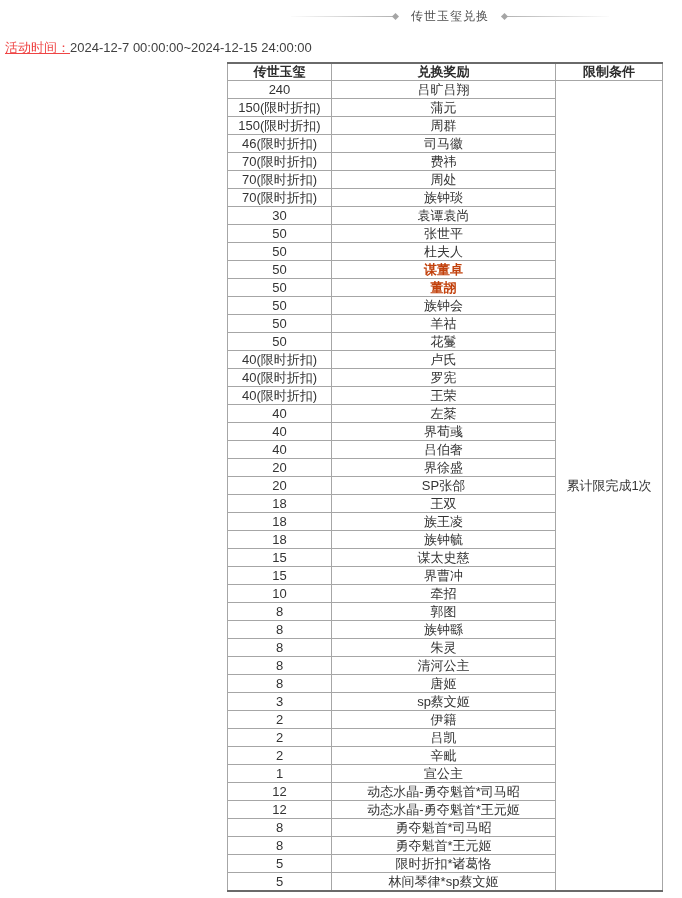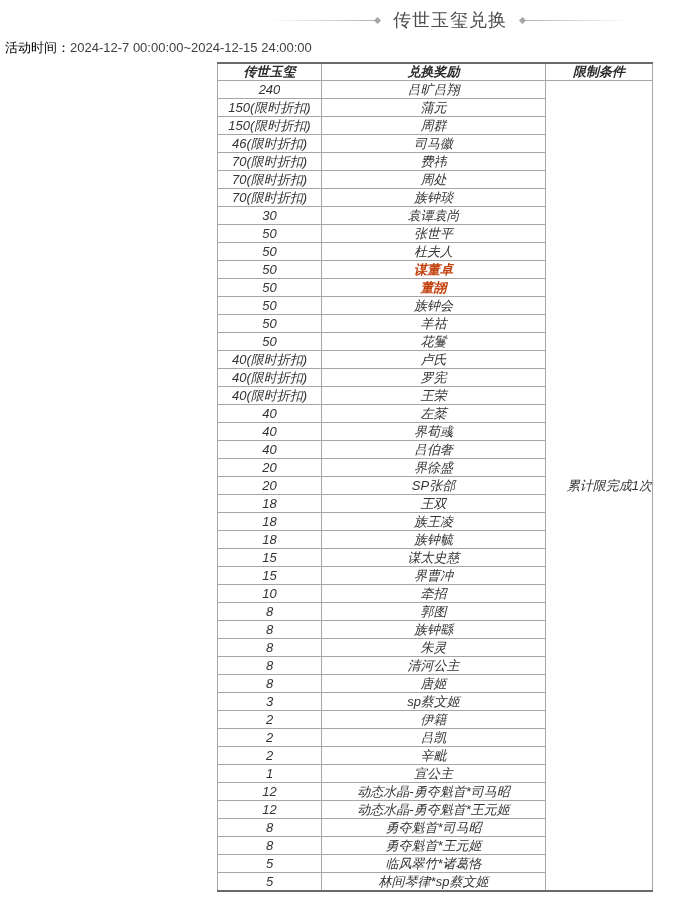--- a/index.html
+++ b/index.html
@@ -19,57 +19,56 @@
     transform:translateX(109px);
   }
   .deco-line { height:1px; width:102px; }
   .deco-line.l { background:linear-gradient(to right, rgba(187,187,187,0.05), #b3b3b3); }
   .deco-line.r { background:linear-gradient(to left,  rgba(187,187,187,0.05), #b3b3b3); }
   .deco-diamond {
     width:5px; height:5px; background:#a5a5a5;
     transform:rotate(45deg); flex:0 0 auto;
   }
   .page-title {
-    font-size:18px; color:#4c4c4c; margin:0 13px;
+    font-size:12px; color:#4c4c4c; margin:0 13px;
     letter-spacing:1px; white-space:nowrap;
   }
 
   
   .activity {
     position:absolute; top:40px; left:5px;
     font-size:13px; line-height:16px; white-space:nowrap;
   }
-  .activity .lbl { color:#000000; }
+  .activity .lbl { color:#ef4444;text-decoration:underline; }
   .activity .time { color:#404040; }
 
   
   table.exchange {
-    position:absolute; top:62px; left:217px;
+    position:absolute; top:62px; left:227px;
     width:435px;
     border-collapse:collapse; table-layout:fixed;
     border-top:2px solid #6a6a6a;
     border-bottom:2px solid #6a6a6a;
     border-left:1px solid #a6a6a6;
     border-right:1px solid #a6a6a6;
     font-size:13px;
-    font-style:italic;
   }
   table.exchange th, table.exchange td {
     border:1px solid #a6a6a6;
     text-align:center; vertical-align:middle;
     padding:0; height:17px; line-height:17px;
     white-space:nowrap; overflow:hidden;
   }
   table.exchange th {
     font-weight:bold; color:#2b2b2b; height:16px; line-height:16px;
     font-size:13px;
   }
   table.exchange td.hl { color:#c2410c; font-weight:bold; }
   table.exchange td.limit-cell {
-    vertical-align:middle; text-align:right; color:#333;
+    vertical-align:middle; text-align:center; color:#333;
     white-space:nowrap;
   }
 </style>
 </head>
 <body>
 
 <div class="title-row">
   <div class="deco-line l"></div>
   <div class="deco-diamond"></div>
   <div class="page-title">传世玉玺兑换</div>
@@ -263,20 +262,20 @@
       <tr>
         <td>8</td>
         <td>勇夺魁首*司马昭</td>
       </tr>
       <tr>
         <td>8</td>
         <td>勇夺魁首*王元姬</td>
       </tr>
       <tr>
         <td>5</td>
-        <td>临风翠竹*诸葛恪</td>
+        <td>限时折扣*诸葛恪</td>
       </tr>
       <tr>
         <td>5</td>
         <td>林间琴律*sp蔡文姬</td>
       </tr>
     </tbody>
 </table>
 
 </body></html>

